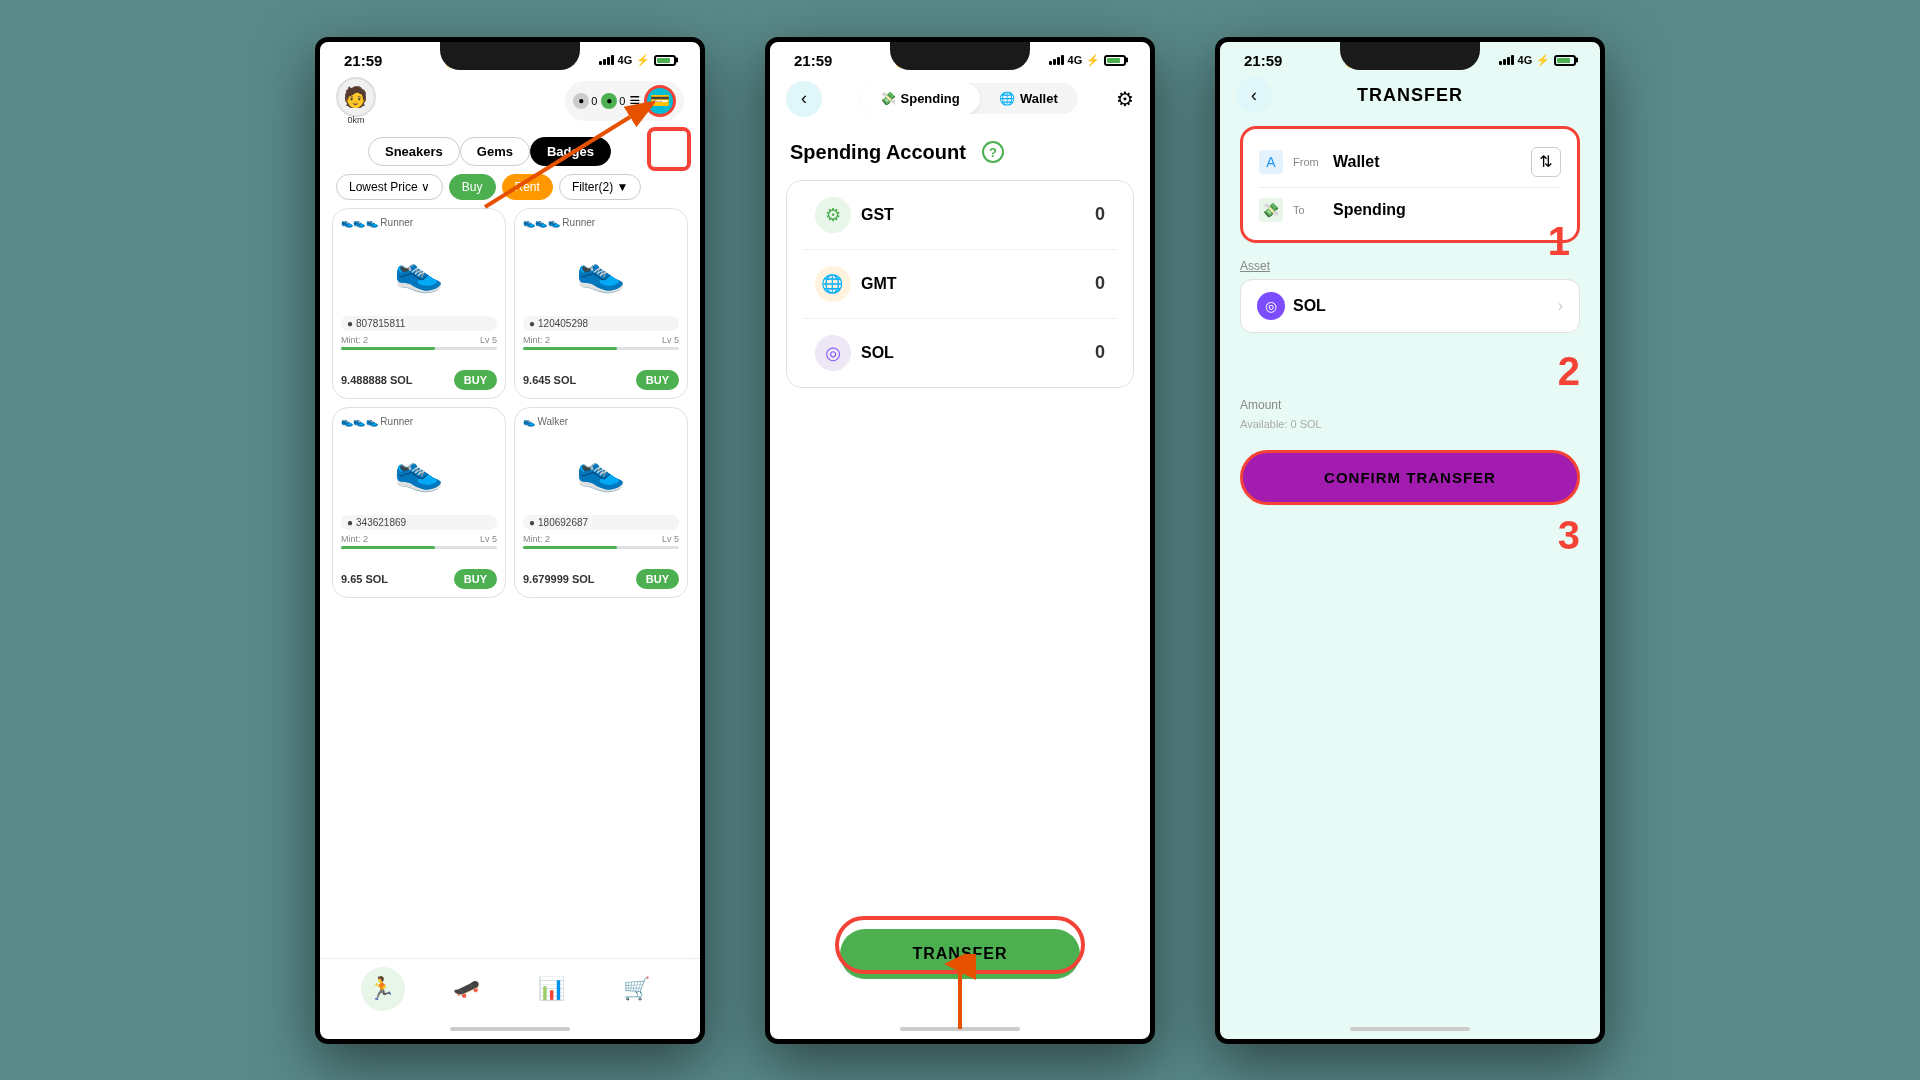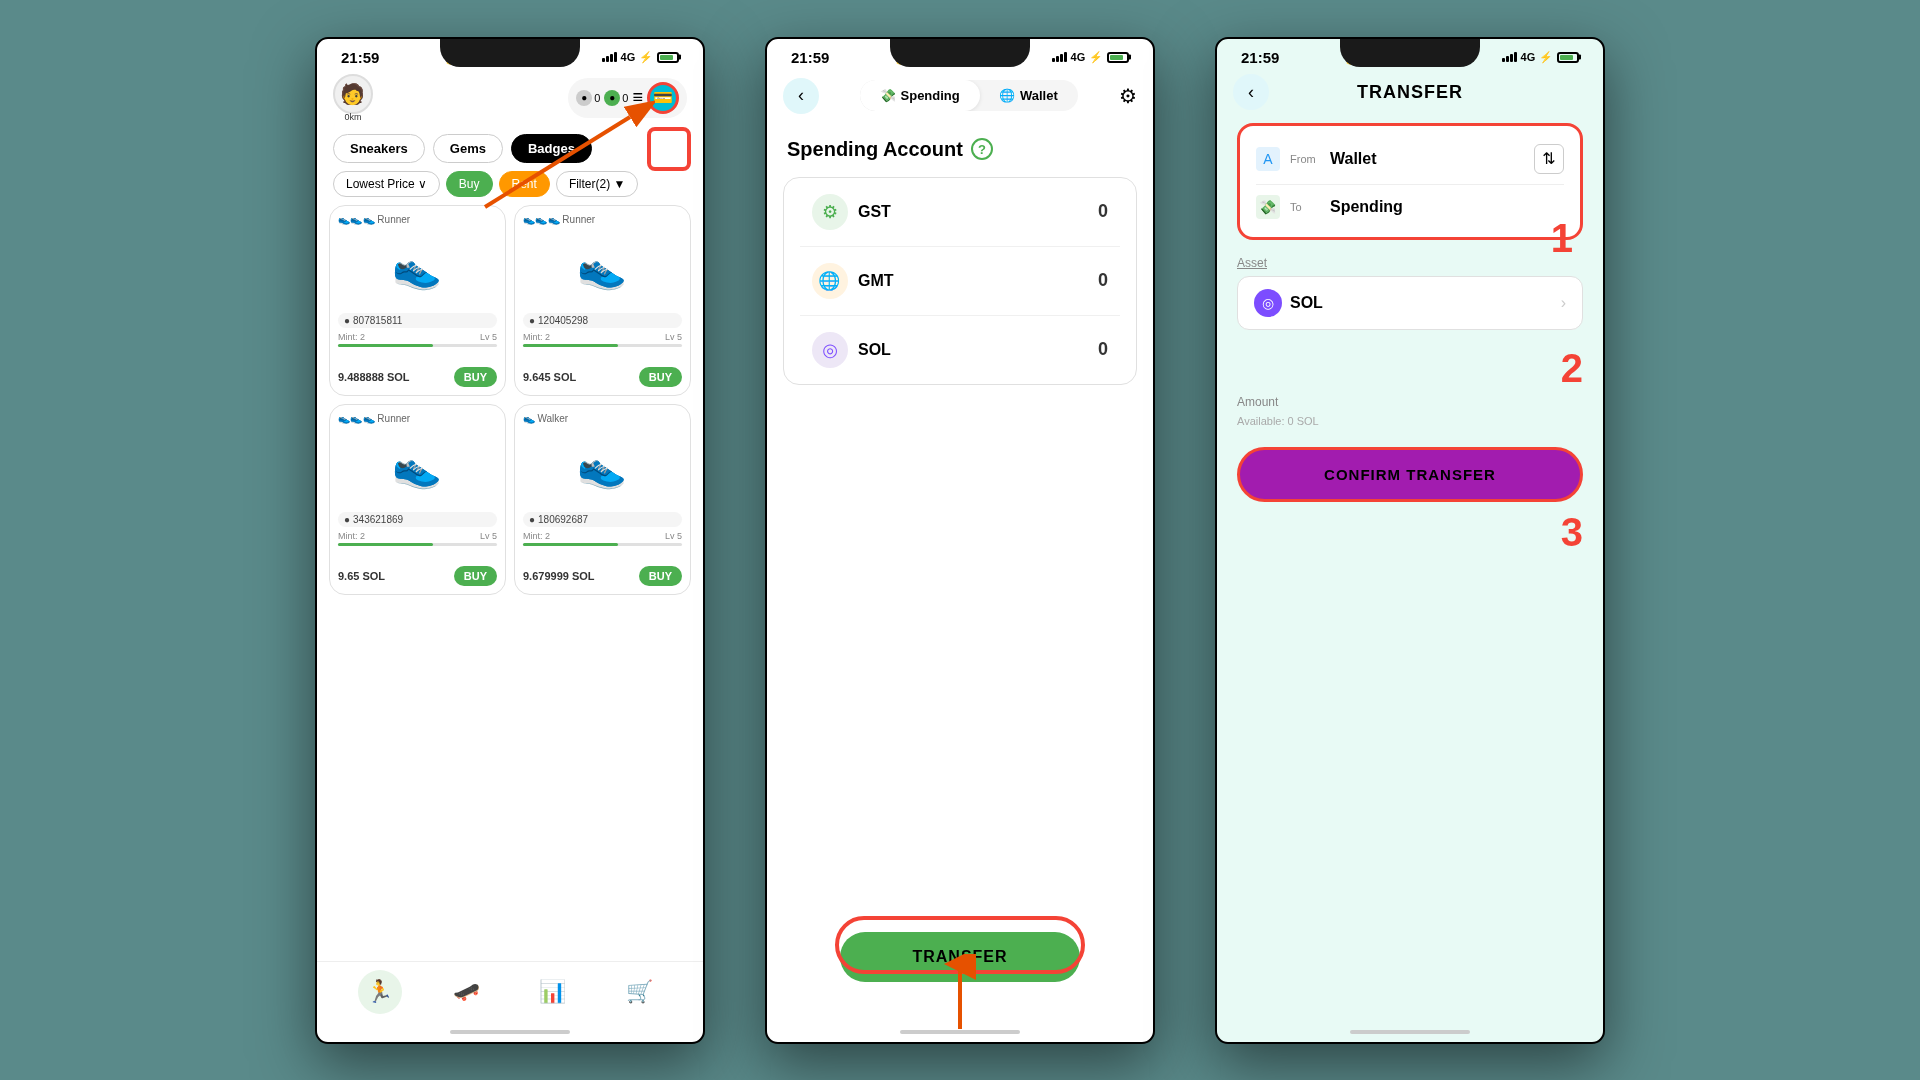--- a/index.html
+++ b/index.html
@@ -17,21 +17,21 @@
       display: flex;
       gap: 60px;
       align-items: center;
       justify-content: center;
     }
     .phone {
       width: 390px;
       height: 1007px;
       background: #fff;
       border-radius: 13px;
-      border: 2px solid #000000;
+      border: 5px solid #000000;
       position: relative;
       overflow: hidden;
       box-shadow: 0 20px 60px rgba(0,0,0,0.5);
     }
     .phone-notch {
       position: absolute;
       top: 0;
       left: 50%;
       transform: translateX(-50%);
       width: 140px;
@@ -137,22 +137,23 @@
       background: #00BCD4;
       border-radius: 50%;
       display: flex;
       align-items: center;
       justify-content: center;
       font-size: 16px;
       border: 3px solid #f44336;
     }
     .tab-bar {
       display: flex;
-      gap: 8px;
+      gap: 0;
       padding: 4px 16px;
+      margin-left: 32px;
     }
     .tab-btn {
       padding: 6px 16px;
       border-radius: 20px;
       border: 1.5px solid #ccc;
       font-size: 13px;
       font-weight: 600;
       background: #fff;
       cursor: pointer;
     }
@@ -302,21 +303,21 @@
       gap: 4px;
     }
     .tab-option.active { background: #fff; border-radius: 20px; box-shadow: 0 1px 4px rgba(0,0,0,0.1); }
     .settings-icon { font-size: 20px; cursor: pointer; }
     .section-title {
       padding: 16px 20px 8px;
       font-size: 20px;
       font-weight: 700;
       display: flex;
       align-items: center;
-      gap: 8px;
+      gap: 16px;
     }
     .help-icon {
       width: 22px; height: 22px;
       border: 2px solid #4CAF50;
       border-radius: 50%;
       display: flex;
       align-items: center;
       justify-content: center;
       font-size: 13px;
       color: #4CAF50;

